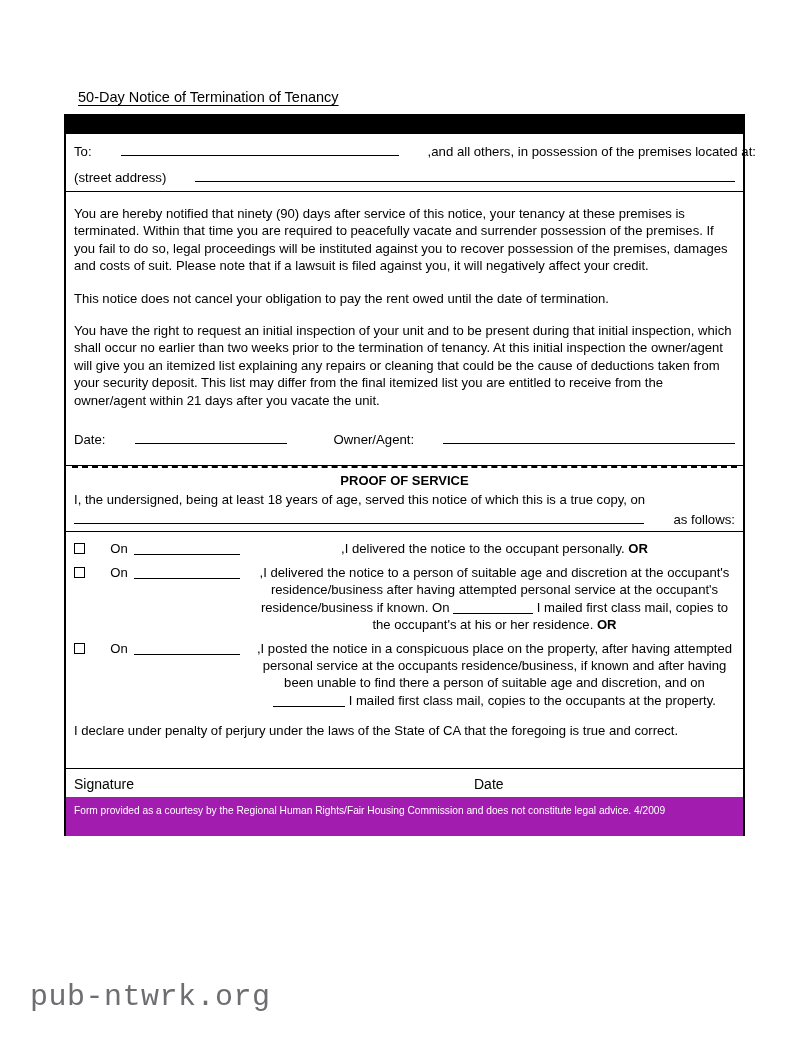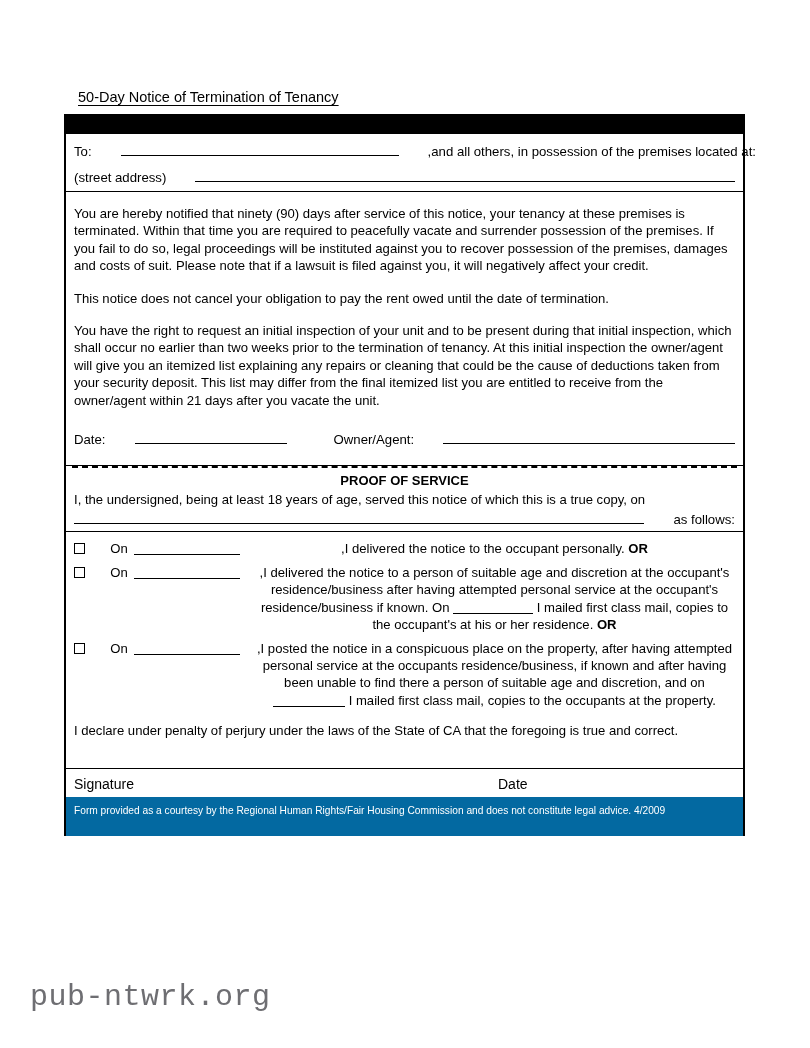--- a/index.html
+++ b/index.html
@@ -39,21 +39,21 @@
     border-left: 2px solid #000;
     border-right: 2px solid #000;
   }
 
   .header-bar {
     background: #000000;
     height: 20px;
   }
 
   .footer-bar {
-    background: #0369a1;
+    background: #a21caf;
     color: #ffffff;
     padding: 7px 8px 18px 8px;
     font-size: 10.2px;
     line-height: 14px;
   }
 
   .row {
     padding: 0 8px;
   }
   .rule-bottom {
@@ -154,21 +154,20 @@
   }
   .inline-blank.short { width: 72px; }
   b.orword { font-weight: bold; }
 
   
   .sig-row {
     display: flex;
     font-size: 14px;
     line-height: 18px;
     padding: 6px 8px 4px 8px;
-    gap: 24px;
   }
   .sig-row .sig-label { width: 400px; }
 
   
   #watermark {
     position: absolute;
     left: 30px;
     top: 980px;
     font-family: "Liberation Mono", monospace;
     font-size: 30px;

